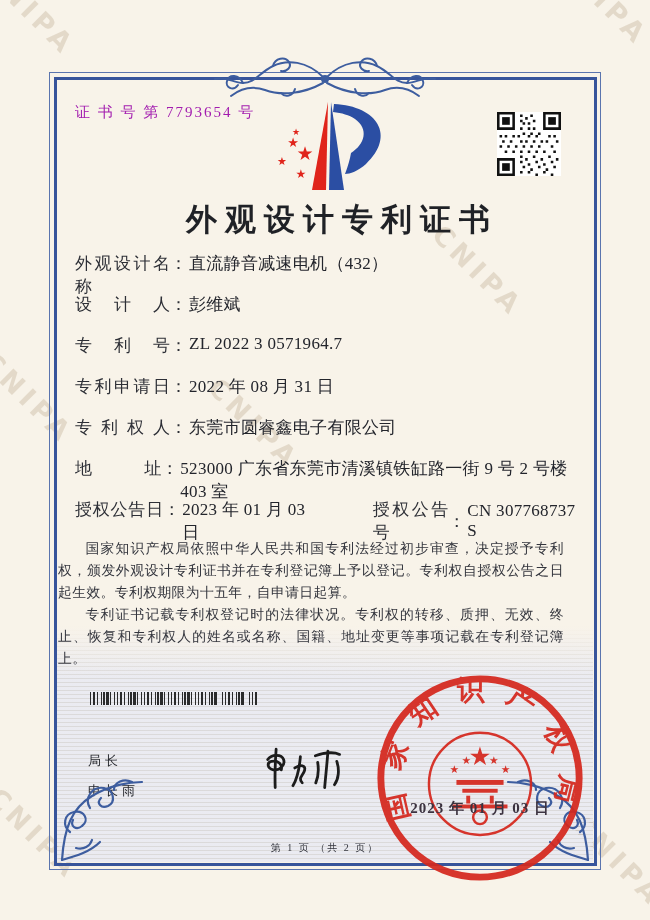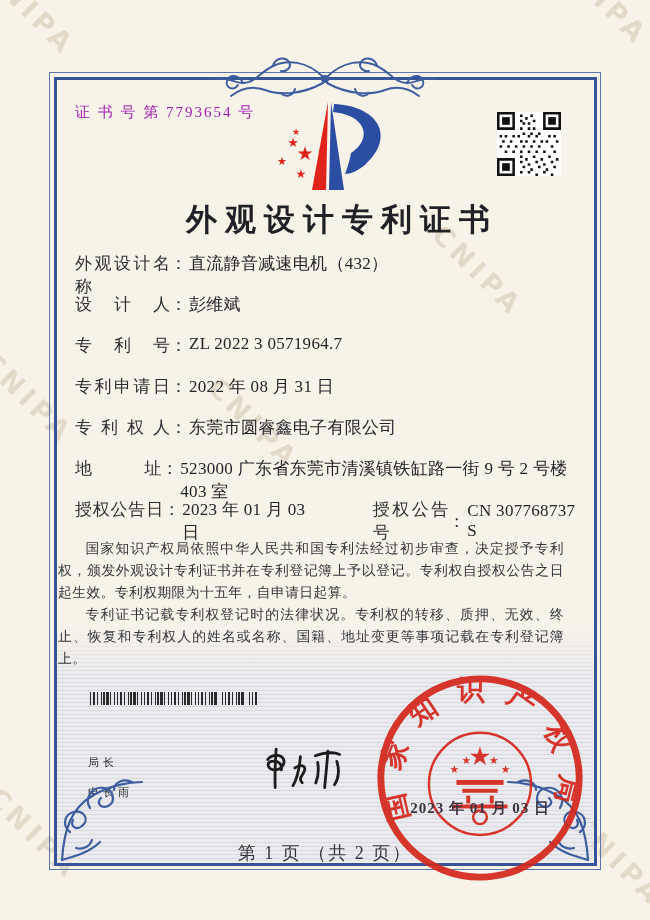--- a/index.html
+++ b/index.html
@@ -43,27 +43,27 @@
   .body-text{position:absolute;z-index:3;left:58px;top:538px;width:506px;
     font-size:13.8px;line-height:22px;text-align:justify;color:#33353d;letter-spacing:0.4px;}
   .body-text p{margin:0;text-indent:2em;}
   .barcode{position:absolute;z-index:3;left:90px;top:692px;width:168px;height:13px;
     background:repeating-linear-gradient(90deg,
       #2b2b2b 0 1.5px, transparent 1.5px 3px,
       #2b2b2b 3px 5.5px, transparent 5.5px 7px,
       #2b2b2b 7px 8px, transparent 8px 11px,
       #2b2b2b 11px 12px, transparent 12px 13.5px);
   }
-  .signer{position:absolute;z-index:3;left:88px;top:747px;font-size:11px;letter-spacing:4px;color:#26282e;line-height:30px;}
+  .signer{position:absolute;z-index:3;left:88px;top:747px;font-size:13px;letter-spacing:4px;color:#26282e;line-height:30px;font-family:Liberation Mono, monospace;}
   .sig-svg{position:absolute;z-index:3;left:180px;top:724px;}
   .seal{position:absolute;z-index:4;left:372px;top:670px;opacity:0.93;}
   .seal-date{position:absolute;z-index:5;left:372px;top:799px;width:216px;text-align:center;
     font-size:15px;font-weight:700;letter-spacing:1px;color:#3c3340;}
   .page-num{position:absolute;z-index:3;left:0;top:841px;width:100%;text-align:center;
-    font-size:18px;letter-spacing:2px;color:#33353d;}
+    font-size:10px;letter-spacing:2px;color:#33353d;}
   .cont-note{position:absolute;z-index:3;left:0;top:921px;width:100%;text-align:center;
     font-size:12.5px;letter-spacing:3px;color:#2d2f36;}
   .ornament{position:absolute;z-index:3;left:50%;top:53px;transform:translateX(-50%);}
   .flourish-l{position:absolute;z-index:3;left:56px;top:776px;}
   .flourish-r{position:absolute;z-index:3;right:56px;top:776px;transform:scaleX(-1);}
 </style>
 </head>
 <body>
 
 <div class="page">

